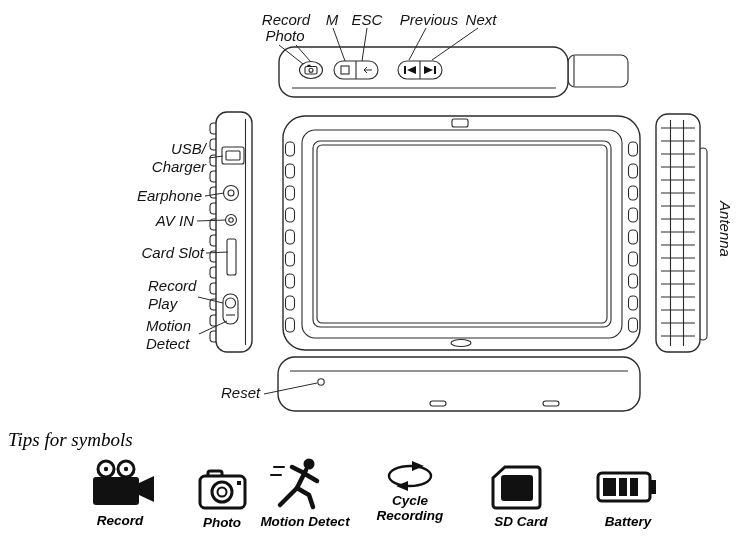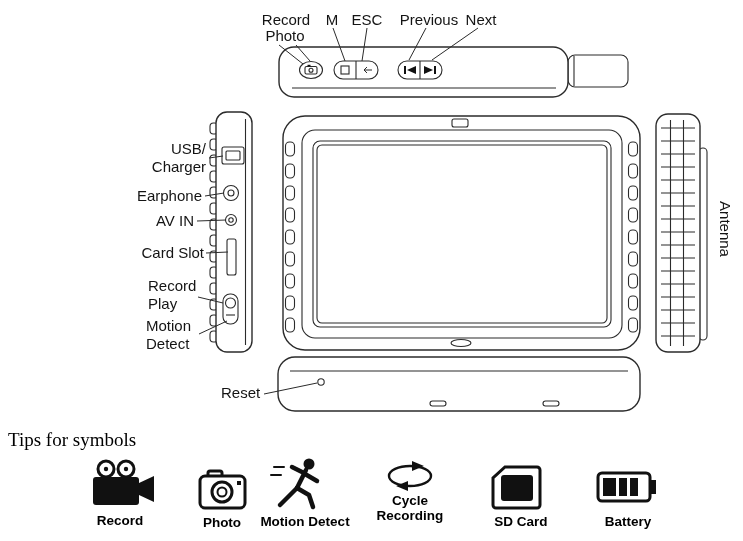--- a/index.html
+++ b/index.html
@@ -1,16 +1,16 @@
 <!DOCTYPE html>
 <html><head>
 <meta charset="utf-8">
 <style>
   html,body { margin:0; padding:0; background:#fff; }
-  #page { position:relative; width:743px; height:541px; background:#fff; overflow:hidden; }
+  #page { position:relative; width:743px; height:541px; background:#fff; overflow:hidden;font-style:italic; }
   svg text { font-family:"Liberation Sans", sans-serif; fill:#141414; }
   .lbl { font-size:15px; }
   .legend-lbl { font-size:13.5px; font-weight:bold; fill:#000; }
   .tips { font-family:"Liberation Serif", serif; font-size:19px; fill:#000; }
   .o  { fill:#fff; stroke:#2b2b2b; stroke-width:1.4; }
   .t  { fill:none; stroke:#2b2b2b; stroke-width:1.1; }
   .tw { fill:#fff; stroke:#2b2b2b; stroke-width:1.1; }
   .ld { stroke:#2b2b2b; stroke-width:1; fill:none; }
   .f  { fill:#111; stroke:none; }
   .is { fill:none; stroke:#111; stroke-width:3; }

